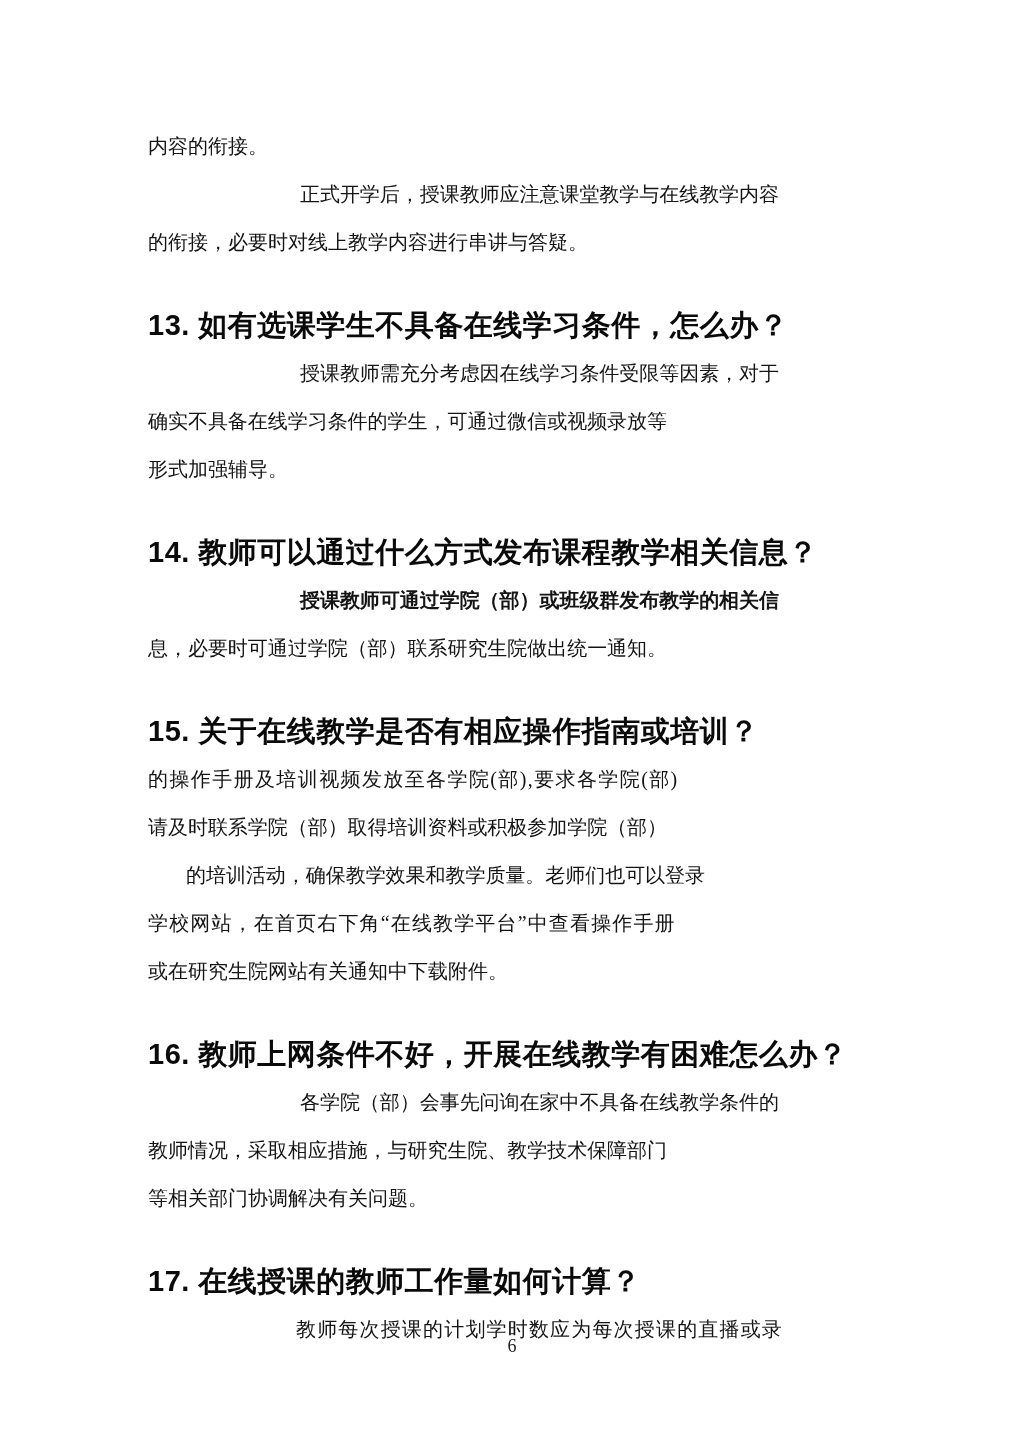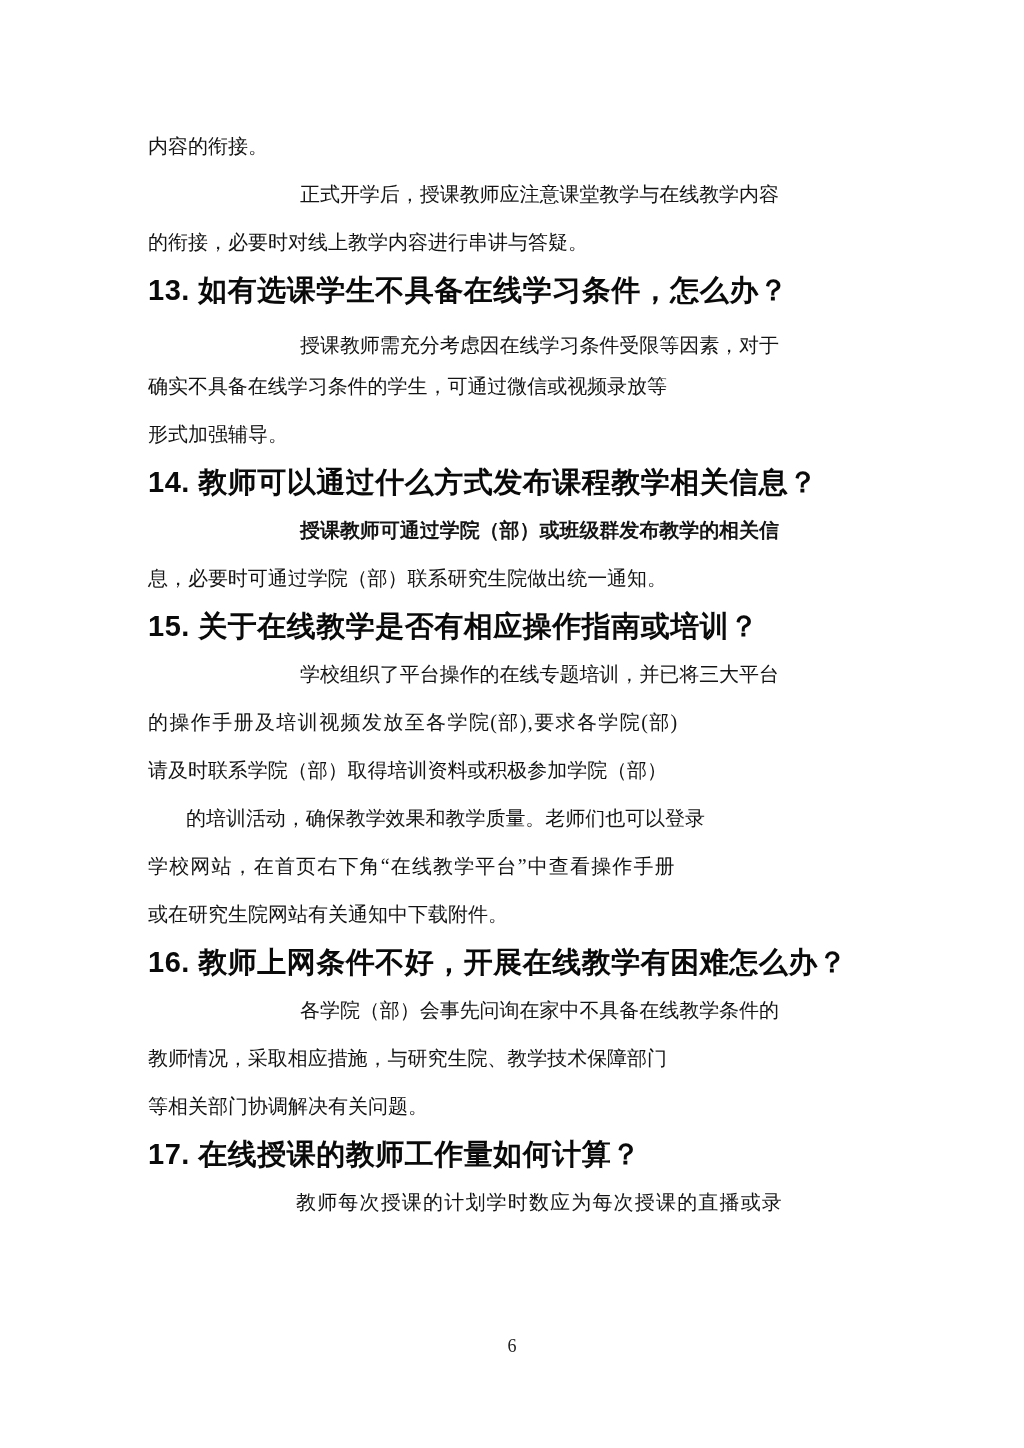--- a/index.html
+++ b/index.html
@@ -32,20 +32,21 @@
   .line .txt { display: inline-block; white-space: nowrap; }
 
   .para-start { padding-left: 56px; text-align: center; }
 
   .heading {
     font-family: "Liberation Sans", "DejaVu Sans", sans-serif;
     font-weight: 700;
     font-size: 29px;
     letter-spacing: 0.5px;
     color: #0a0a0a;
+    margin-top: 35px;
   }
 
   .page-number {
     position: absolute;
     left: 0;
     right: 0;
     top: 1336px;
     text-align: center;
     font-size: 18px;
     color: #222;
@@ -54,28 +55,27 @@
 </style>
 </head>
 <body>
 
 <div class="page">
   <div class="content" id="doc-body">
       <div class="line para-end"><span class="txt">内容的衔接。</span></div>
       <div class="line para-start"><span class="txt" style="letter-spacing: -0.0416667px;">正式开学后，授课教师应注意课堂教学与在线教学内容</span></div>
       <div class="line para-end"><span class="txt">的衔接，必要时对线上教学内容进行串讲与答疑。</span></div>
       <div class="line heading"><span class="txt">13. 如有选课学生不具备在线学习条件，怎么办？</span></div>
-      <div class="line para-start"><span class="txt" style="letter-spacing: -0.0416667px; margin-top: 7px;">授课教师需充分考虑因在线学习条件受限等因素，对于</span></div>
+      <div class="line para-start"><span class="txt" style="letter-spacing: -0.0416667px;">授课教师需充分考虑因在线学习条件受限等因素，对于</span></div>
       <div class="line para-mid"><span class="txt" style="letter-spacing: -0.0384615px;">确实不具备在线学习条件的学生，可通过微信或视频录放等</span></div>
       <div class="line para-end"><span class="txt">形式加强辅导。</span></div>
       <div class="line heading"><span class="txt">14. 教师可以通过什么方式发布课程教学相关信息？</span></div>
       <div class="line para-start"><span class="txt" style="letter-spacing: -0.0416667px; font-weight: bold;">授课教师可通过学院（部）或班级群发布教学的相关信</span></div>
       <div class="line para-mid"><span class="txt" style="letter-spacing: -0.0384615px;">息，必要时可通过学院（部）联系研究生院做出统一通知。</span></div>
       <div class="line heading"><span class="txt">15. 关于在线教学是否有相应操作指南或培训？</span></div>
-      <div class="line para-start"><span class="txt" style="letter-spacing: -0.0416667px;">学校组织了平台操作的在线专题培训，并已将三大平台</span></div>
       <div class="line para-mid"><span class="txt" style="letter-spacing: 1.39286px;">的操作手册及培训视频发放至各学院(部),要求各学院(部)</span></div>
       <div class="line para-mid"><span class="txt" style="letter-spacing: -0.0384615px;">请及时联系学院（部）取得培训资料或积极参加学院（部）</span></div>
       <div class="line para-mid"><span class="txt" style="letter-spacing: -0.0384615px; margin-left: 38px;">的培训活动，确保教学效果和教学质量。老师们也可以登录</span></div>
       <div class="line para-mid"><span class="txt" style="letter-spacing: 1.15385px;">学校网站，在首页右下角“在线教学平台”中查看操作手册</span></div>
       <div class="line para-end"><span class="txt">或在研究生院网站有关通知中下载附件。</span></div>
       <div class="line heading"><span class="txt">16. 教师上网条件不好，开展在线教学有困难怎么办？</span></div>
       <div class="line para-start"><span class="txt" style="letter-spacing: -0.0416667px;">各学院（部）会事先问询在家中不具备在线教学条件的</span></div>
       <div class="line para-mid"><span class="txt" style="letter-spacing: -0.0384615px;">教师情况，采取相应措施，与研究生院、教学技术保障部门</span></div>
       <div class="line para-end"><span class="txt">等相关部门协调解决有关问题。</span></div>
       <div class="line heading"><span class="txt">17. 在线授课的教师工作量如何计算？</span></div>

